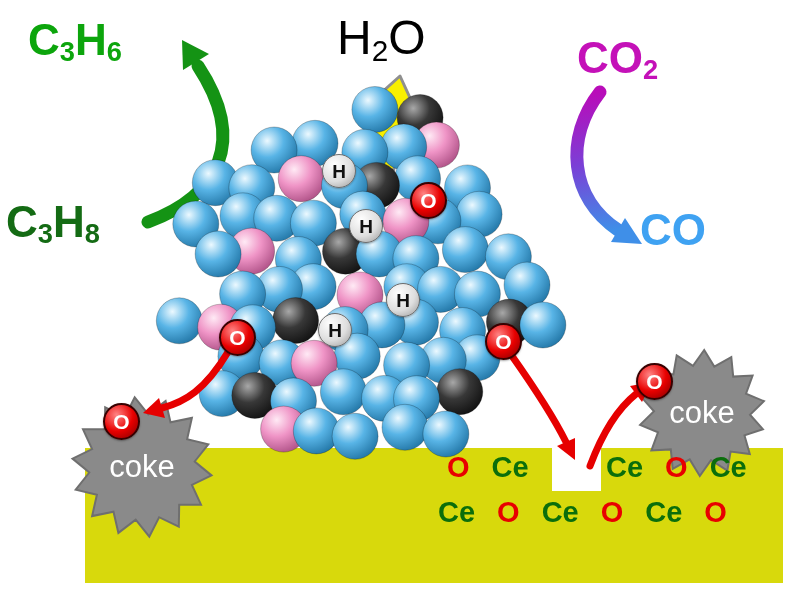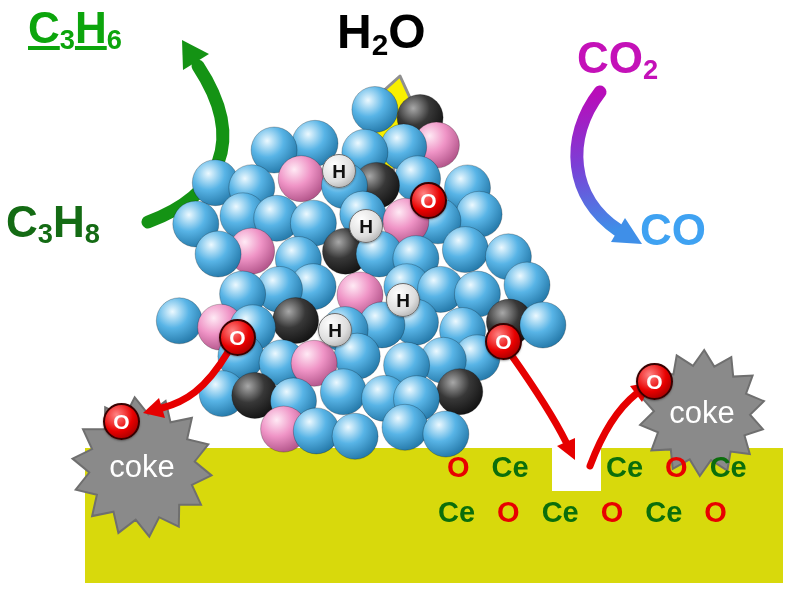--- a/index.html
+++ b/index.html
@@ -2,23 +2,23 @@
 <html><head>
 <meta charset="utf-8">
 <style>
   * { margin:0; padding:0; box-sizing:border-box; }
   html,body { background:#ffffff; font-family:"Liberation Sans", sans-serif; }
   .figure { position:relative; width:787px; height:590px; background:#ffffff; overflow:hidden; }
   .figure > svg { position:absolute; left:0; top:0; display:block; }
 
   .label { position:absolute; font-weight:bold; white-space:nowrap; line-height:1; letter-spacing:0; }
   .label .sub { font-size:0.62em; position:relative; top:0.22em; }
-  #label-c3h6 { left:28px;  top:6px;   font-size:44px;text-decoration:underline; }
+  #label-c3h6 { left:28px;  top:18px;   font-size:44px; }
   #label-c3h8 { left:6px;   top:176px; font-size:44px;margin-top:24px; }
-  #label-h2o  { left:337px; top:8px;   font-size:48px; font-weight:700; }
+  #label-h2o  { left:337px; top:14px;   font-size:48px; font-weight:400; }
   #label-co2  { left:577px; top:36px;  font-size:44px; }
   #label-co   { left:640px; top:208px; font-size:44px;text-align:center; }
 
   .coke-label { position:absolute; transform:translate(-50%,-50%); font-size:31px; font-weight:400; }
   #coke-label-left  { left:142px; top:467px; }
   #coke-label-right { left:702px; top:413px; }
 
   .tok-row { position:absolute; display:flex; font-weight:bold; font-size:29px; line-height:1; }
   #row1-left  { left:447px; top:453px; gap:22px; }
   #row1-right { left:606px; top:453px; gap:22px; }

